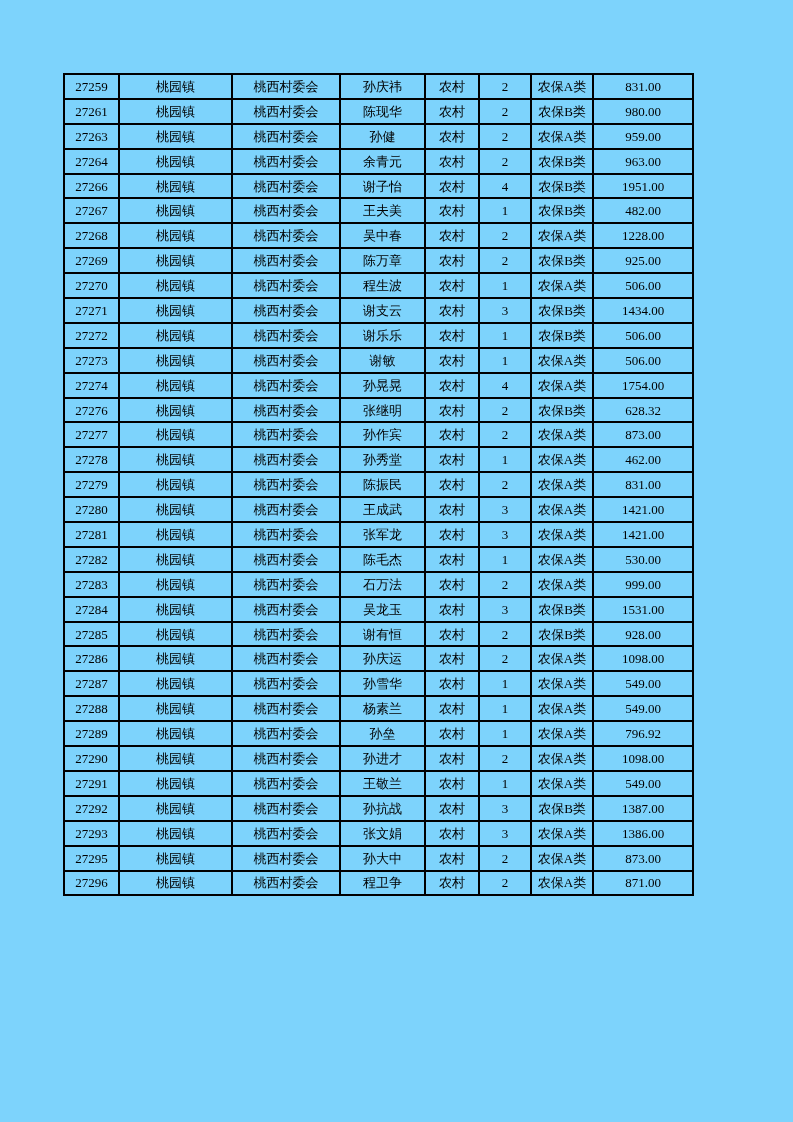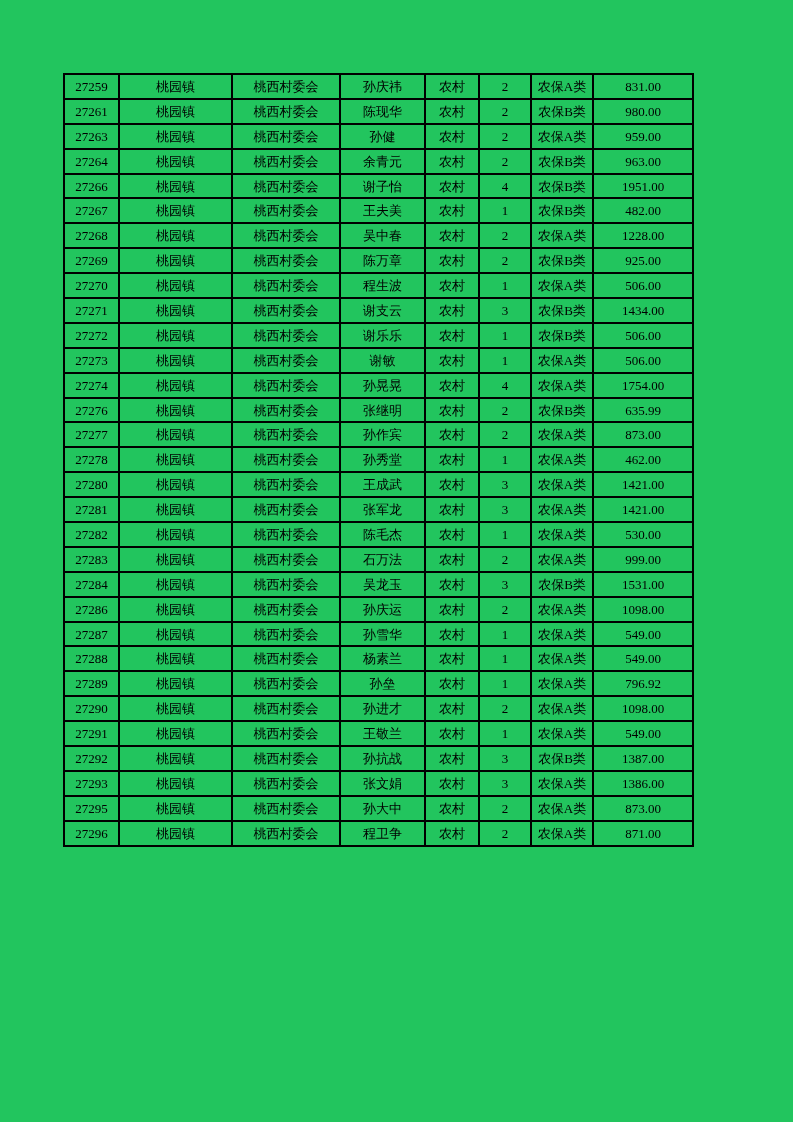--- a/index.html
+++ b/index.html
@@ -4,21 +4,21 @@
 <style>
   html, body {
     margin: 0;
     padding: 0;
     background: #ffffff;
   }
   .page {
     position: relative;
     width: 793px;
     height: 1122px;
-    background: #22c55e;
+    background: #7dd3fc;
     font-family: "Liberation Serif", "DejaVu Serif", serif;
     color: #000000;
     overflow: hidden;
   }
   table.records {
     position: absolute;
     left: 63px;
     top: 73px;
     width: 629px;
     border-collapse: collapse;
@@ -191,21 +191,21 @@
           <td>1754.00</td>
         </tr>
         <tr>
           <td>27276</td>
           <td>桃园镇</td>
           <td>桃西村委会</td>
           <td>张继明</td>
           <td>农村</td>
           <td>2</td>
           <td>农保B类</td>
-          <td>635.99</td>
+          <td>628.32</td>
         </tr>
         <tr>
           <td>27277</td>
           <td>桃园镇</td>
           <td>桃西村委会</td>
           <td>孙作宾</td>
           <td>农村</td>
           <td>2</td>
           <td>农保A类</td>
           <td>873.00</td>
@@ -214,20 +214,30 @@
           <td>27278</td>
           <td>桃园镇</td>
           <td>桃西村委会</td>
           <td>孙秀堂</td>
           <td>农村</td>
           <td>1</td>
           <td>农保A类</td>
           <td>462.00</td>
         </tr>
         <tr>
+          <td>27279</td>
+          <td>桃园镇</td>
+          <td>桃西村委会</td>
+          <td>陈振民</td>
+          <td>农村</td>
+          <td>2</td>
+          <td>农保A类</td>
+          <td>831.00</td>
+        </tr>
+        <tr>
           <td>27280</td>
           <td>桃园镇</td>
           <td>桃西村委会</td>
           <td>王成武</td>
           <td>农村</td>
           <td>3</td>
           <td>农保A类</td>
           <td>1421.00</td>
         </tr>
         <tr>
@@ -262,20 +272,30 @@
         </tr>
         <tr>
           <td>27284</td>
           <td>桃园镇</td>
           <td>桃西村委会</td>
           <td>吴龙玉</td>
           <td>农村</td>
           <td>3</td>
           <td>农保B类</td>
           <td>1531.00</td>
+        </tr>
+        <tr>
+          <td>27285</td>
+          <td>桃园镇</td>
+          <td>桃西村委会</td>
+          <td>谢有恒</td>
+          <td>农村</td>
+          <td>2</td>
+          <td>农保B类</td>
+          <td>928.00</td>
         </tr>
         <tr>
           <td>27286</td>
           <td>桃园镇</td>
           <td>桃西村委会</td>
           <td>孙庆运</td>
           <td>农村</td>
           <td>2</td>
           <td>农保A类</td>
           <td>1098.00</td>

